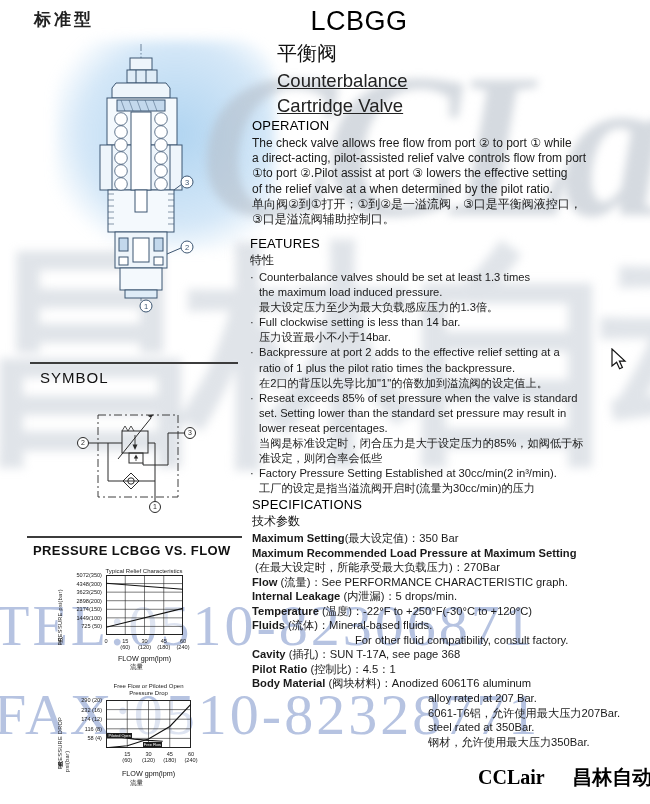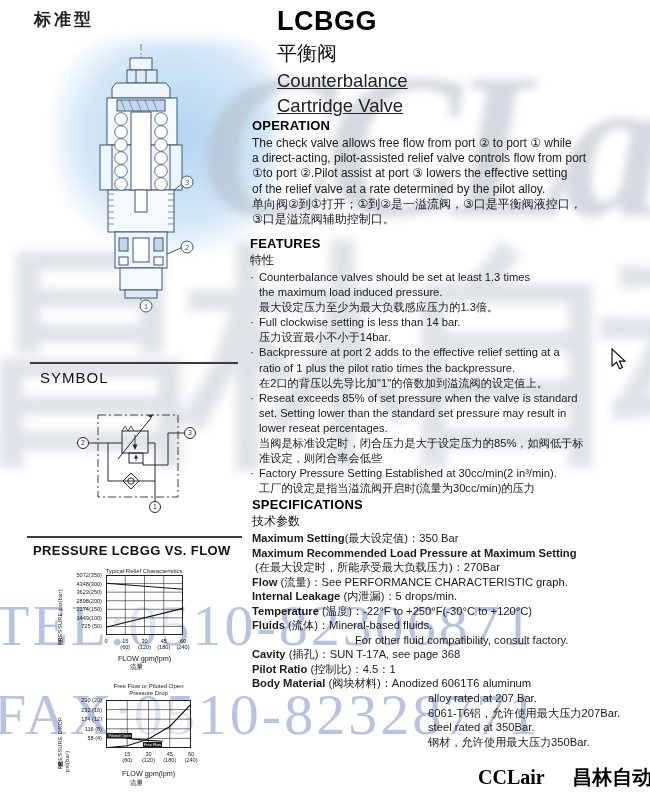--- a/index.html
+++ b/index.html
@@ -53,24 +53,24 @@
   .c-xlab{position:absolute;text-align:center;font-size:7.2px;color:#111;}
   #chart0 .c-xlab{left:72px;top:96px;width:77px;}
   #chart1 .c-xlab{left:72px;top:93px;width:85px;}
   .c-xlab-cn{position:absolute;text-align:left;font-size:6.6px;color:#111;}
   #chart0 .c-xlab-cn{left:96px;top:105px;width:40px;}
   #chart1 .c-xlab-cn{left:96px;top:103px;width:40px;}
   .c-anno{position:absolute;font-size:3.9px;background:#1c1c1c;color:#fff;padding:0 1px;line-height:5px;}
 
   
   .title-block{left:277px;top:6px;}
-  .m-model{font-size:27px;font-weight:bold;letter-spacing:.5px;color:#000;}
+  .m-model{font-size:27px;font-weight:normal;letter-spacing:.5px;color:#000;text-align:right;}
   .m-cn{font-size:20px;margin-top:3px;color:#111;}
   .m-en{font-size:18.5px;margin-top:3px;color:#222;text-decoration:underline;}
-  .sec-h{font-size:13px;font-weight:bold;color:#000;letter-spacing:.2px;}
+  .sec-h{font-size:13px;font-weight:normal;color:#000;letter-spacing:.2px;}
   .sec-h-cn{font-size:12px;color:#111;margin-top:1px;}
   #op-block{left:252px;top:118px;width:392px;}
   #op-lines{margin-top:3px;}
   .t-line{font-size:12px;line-height:15.2px;white-space:nowrap;}
   #feat-block{left:250px;top:236px;width:396px;}
   #feat-list{margin-top:1px;}
   .feat-line{position:relative;font-size:11.2px;line-height:15.1px;padding-left:9px;white-space:nowrap;}
   .feat-line .bullet{position:absolute;left:0;top:0;}
   #spec-block{left:252px;top:497px;width:396px;}
   #spec-list{margin-top:1px;}
@@ -304,21 +304,21 @@
     <div class="m-en">Counterbalance</div>
     <div class="m-en">Cartridge Valve</div>
   </div>
 
   <div class="abs" id="op-block">
     <div class="sec-h">OPERATION</div>
     <div id="op-lines">
         <div class="t-line">The check valve allows free flow from port ② to port ① while</div>
         <div class="t-line">a direct-acting, pilot-assisted relief valve controls flow from port</div>
         <div class="t-line">①to port ②.Pilot assist at port ③ lowers the effective setting</div>
-        <div class="t-line">of the relief valve at a rate determined by the pilot alloy.</div>
+        <div class="t-line">of the relief valve at a when determined by the pilot ratio.</div>
         <div class="t-line">单向阀②到①打开；①到②是一溢流阀，③口是平衡阀液控口，</div>
         <div class="t-line">③口是溢流阀辅助控制口。</div>
       </div>
   </div>
 
   <div class="abs" id="feat-block">
     <div class="sec-h">FEATURES</div>
     <div class="sec-h-cn">特性</div>
     <div id="feat-list">
         <div class="feat-line"><span class="bullet">·</span>Counterbalance valves should be set at least 1.3 times</div>

